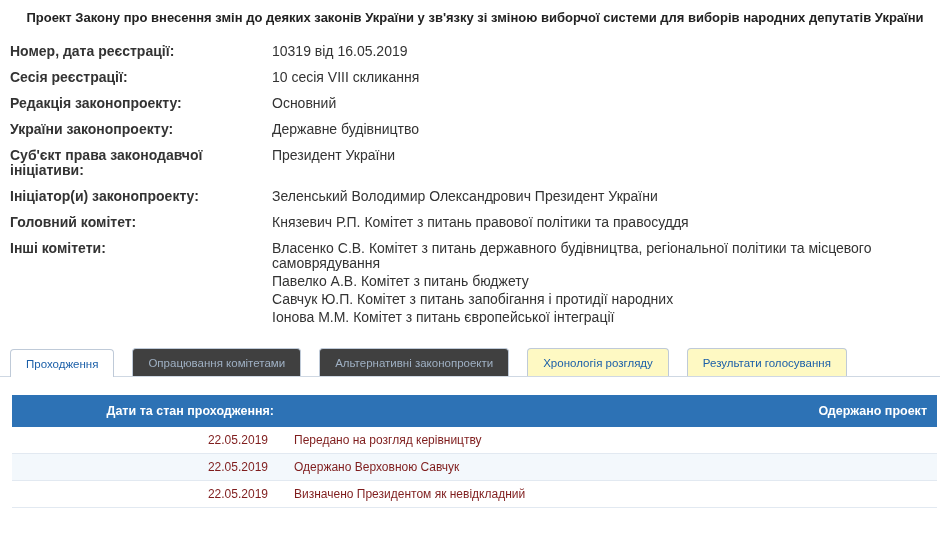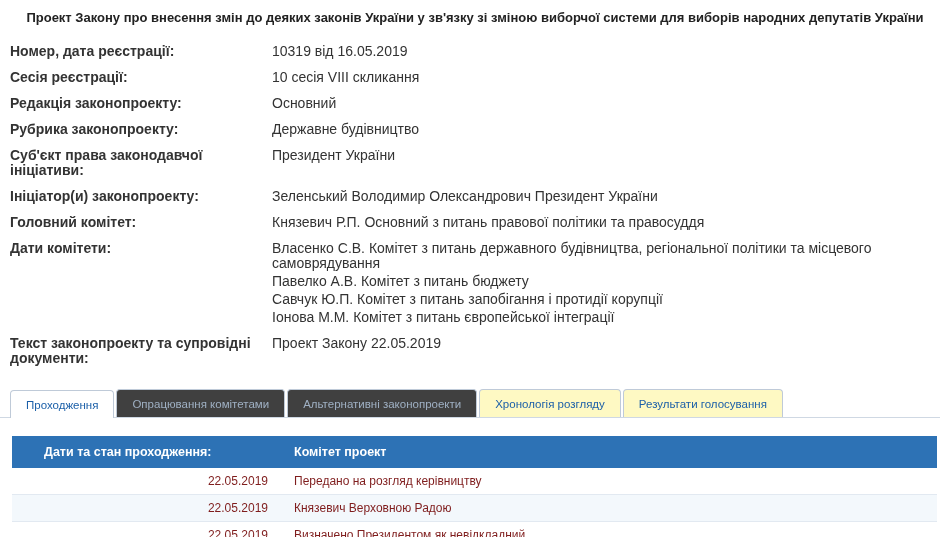--- a/index.html
+++ b/index.html
@@ -68,20 +68,21 @@
   
   .tabs {
     margin-top: 22px;
     padding-left: 10px;
     height: 30px;
     display: flex;
     align-items: flex-end;
     border-bottom: 1px solid #cfd8e3;
     box-sizing: border-box;
     width: 940px;
+    gap: 16px;
   }
   .tab {
     height: 28px;
     line-height: 28px;
     padding: 0 15px;
     font-size: 11.5px;
     border: 1px solid #bfcad8;
     border-bottom: none;
     border-radius: 4px 4px 0 0;
     margin-right: 2px;
@@ -106,21 +107,21 @@
   .status-table {
     width: 925px;
     margin: 18px 0 0 12px;
     border-collapse: collapse;
     font-size: 12px;
   }
   .status-table thead th {
     background: #2d72b5;
     color: #ffffff;
     font-weight: bold;
-    text-align: left;
+    text-align: right;
     height: 32px;
     padding: 0 10px;
     font-size: 12.5px;
   }
   .status-table thead th.col-date {
     width: 230px;
     padding-left: 32px;
   }
   .status-table tbody td {
     height: 22px;
@@ -156,76 +157,70 @@
       </tr>
       <tr>
         <td class="label">Сесія реєстрації:</td>
         <td class="value">10 сесія VIII скликання</td>
       </tr>
       <tr>
         <td class="label">Редакція законопроекту:</td>
         <td class="value">Основний</td>
       </tr>
       <tr>
-        <td class="label">Рубрика законопроекту:</td>
+        <td class="label">України законопроекту:</td>
         <td class="value">Державне будівництво</td>
       </tr>
       <tr>
         <td class="label">Суб'єкт права законодавчої ініціативи:</td>
         <td class="value">Президент України</td>
       </tr>
       <tr>
         <td class="label">Ініціатор(и) законопроекту:</td>
         <td class="value">Зеленський Володимир Олександрович Президент України</td>
       </tr>
       <tr>
         <td class="label">Головний комітет:</td>
-        <td class="value">Князевич Р.П. Основний з питань правової політики та правосуддя</td>
-      </tr>
-      <tr>
-        <td class="label">Дати комітети:</td>
+        <td class="value">Князевич Р.П. Комітет з питань правової політики та правосуддя</td>
+      </tr>
+      <tr>
+        <td class="label">Інші комітети:</td>
         <td class="value multi-line">
           <div>Власенко С.В. Комітет з питань державного будівництва, регіональної політики та місцевого самоврядування</div>
           <div>Павелко А.В. Комітет з питань бюджету</div>
-          <div>Савчук Ю.П. Комітет з питань запобігання і протидії корупції</div>
+          <div>Савчук Ю.П. Комітет з питань запобігання і протидії народних</div>
           <div>Іонова М.М. Комітет з питань європейської інтеграції</div>
         </td>
-      </tr>
-      <tr>
-        <td class="label">
-          <div class="label-wrap">Текст законопроекту та супровідні документи:</div>
-        </td>
-        <td class="value">Проект Закону 22.05.2019</td>
       </tr>
     </tbody>
   </table>
 
   <div class="tabs">
     <div class="tab active">Проходження</div>
     <div class="tab">Опрацювання комітетами</div>
     <div class="tab">Альтернативні законопроекти</div>
     <div class="tab enabled">Хронологія розгляду</div>
     <div class="tab enabled">Результати голосування</div>
   </div>
 
   <table class="status-table">
     <thead>
       <tr>
         <th class="col-date">Дати та стан проходження:</th>
-        <th>Комітет проект</th>
+        <th>Одержано проект</th>
       </tr>
     </thead>
     <tbody>
       <tr>
         <td class="col-date">22.05.2019</td>
         <td>Передано на розгляд керівництву</td>
       </tr>
       <tr>
         <td class="col-date">22.05.2019</td>
-        <td>Князевич Верховною Радою</td>
+        <td>Одержано Верховною Савчук</td>
       </tr>
       <tr>
         <td class="col-date">22.05.2019</td>
         <td>Визначено Президентом як невідкладний</td>
       </tr>
     </tbody>
   </table>
 
 </div>
 

